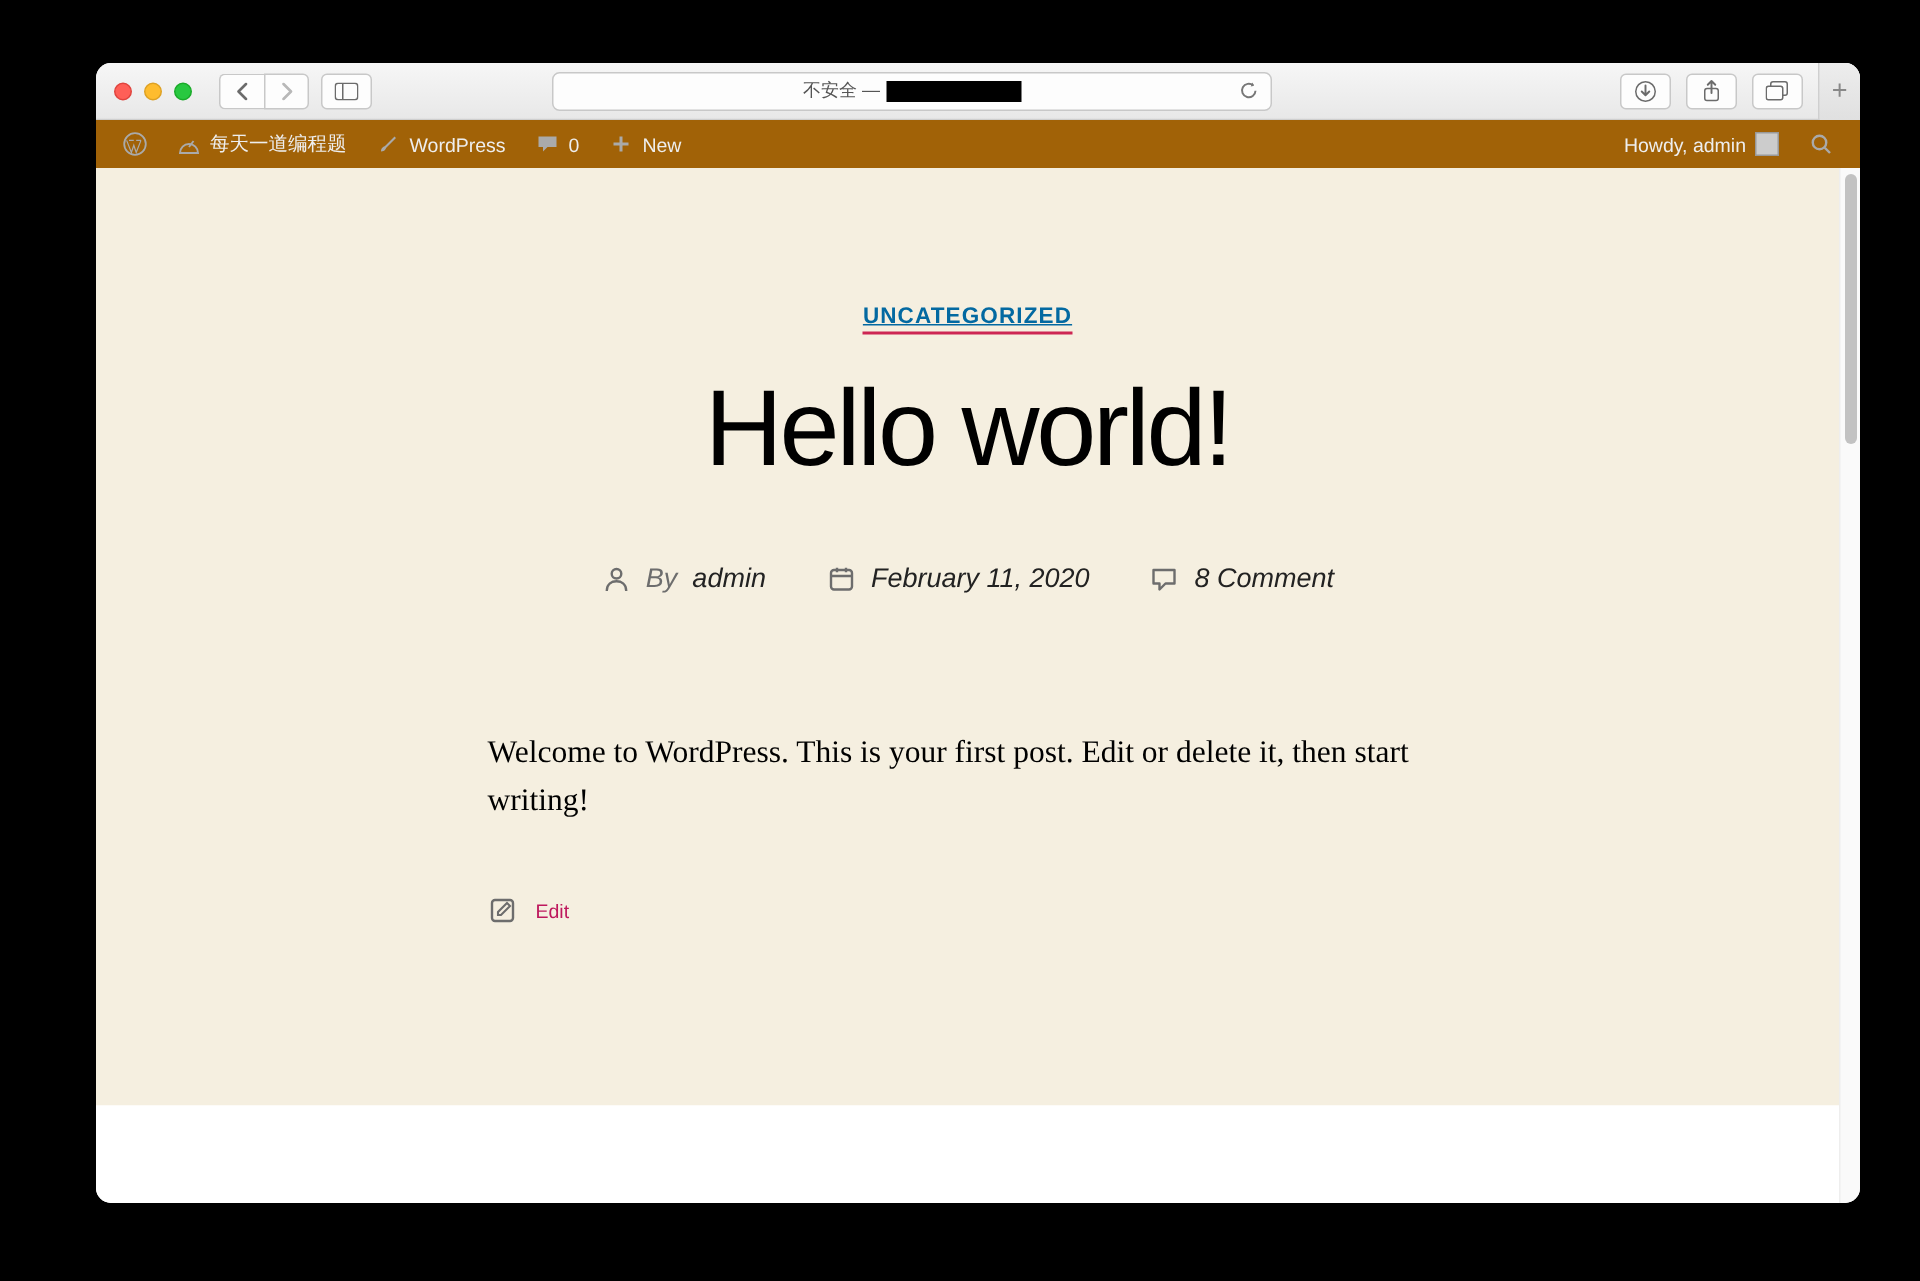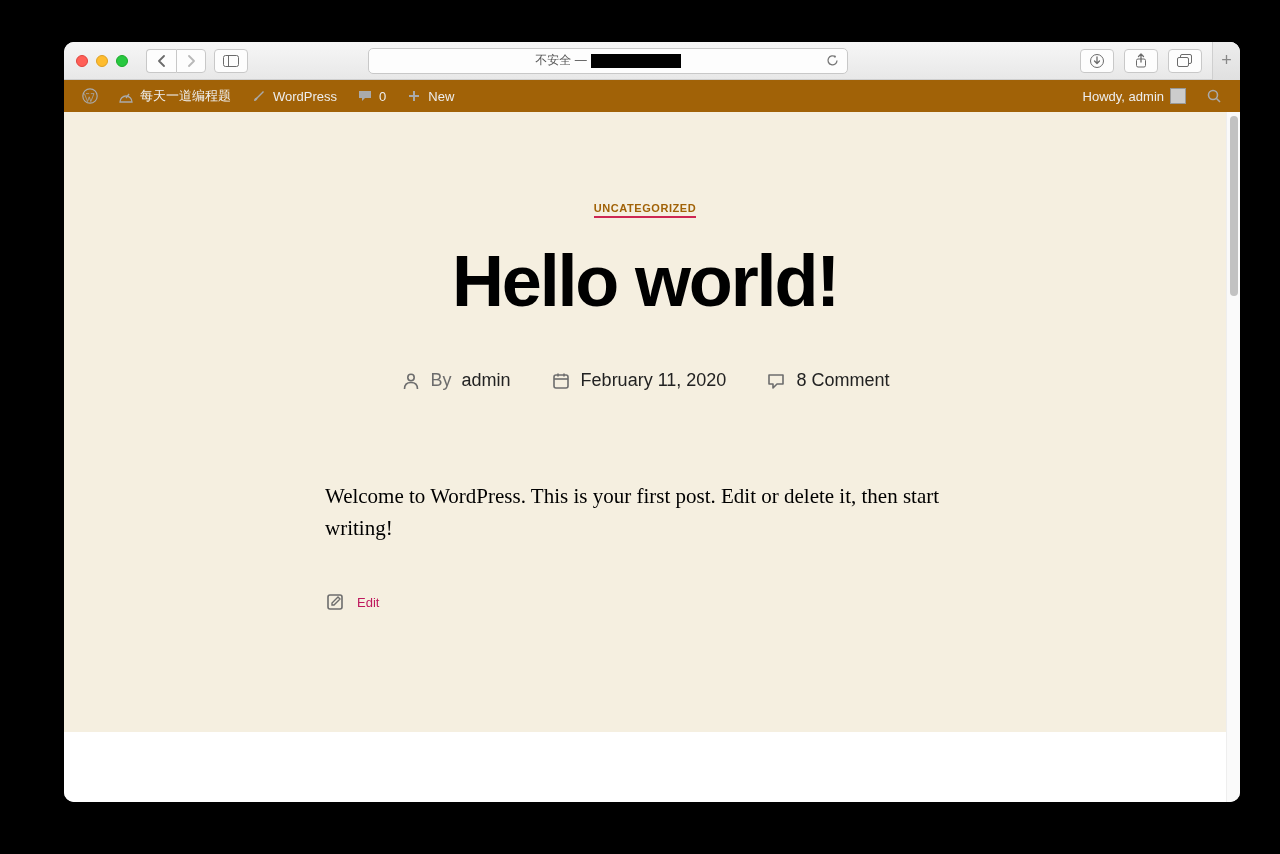--- a/index.html
+++ b/index.html
@@ -110,41 +110,42 @@
 .page {
   flex:1;
   overflow-y:auto;
   background:#fff;
 }
 .article-wrap { background:#f5efe0; padding: 90px 40px 120px; }
 .cat {
   text-align:center;
   letter-spacing: 0.05em;
   font-weight:700;
-  font-size:11px;
-  color:#a16207;
+  font-size:15px;
+  color:#0369a1;
+  text-decoration:underline;
 }
 .cat span { border-bottom:2px solid #cd2653; padding-bottom:2px; cursor:pointer; }
 .title {
   text-align:center;
   font-size: 72px;
-  font-weight: 700;
+  font-weight: 400;
   letter-spacing: -0.03em;
   color:#000;
   margin-top: 26px;
 }
 .meta {
   display:flex;
   justify-content:center;
   gap: 40px;
   margin-top: 48px;
   color:#6d6d6d;
   font-size: 18px;
 }
-.meta-item { display:flex; align-items:center; gap:10px; }
+.meta-item { display:flex; align-items:center; gap:10px;font-style:italic; }
 .meta-item a { color:#222; text-decoration:none; }
 .meta-ico { width:20px; height:20px; color:#6d6d6d; }
 .body {
   max-width: 640px;
   margin: 90px auto 0;
   font-family: Georgia, "Times New Roman", serif;
   font-size: 21px;
   line-height: 1.5;
   color:#000;
 }

